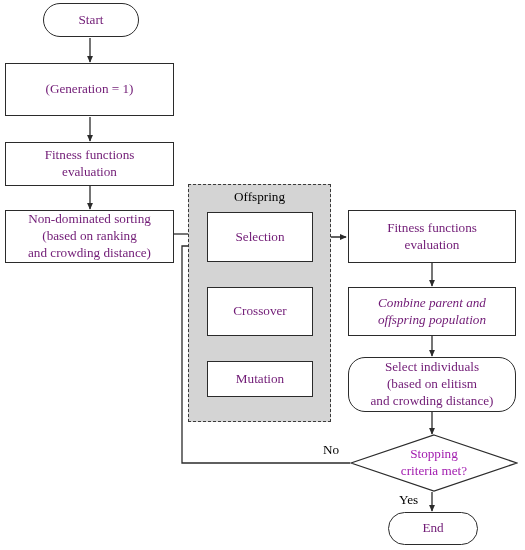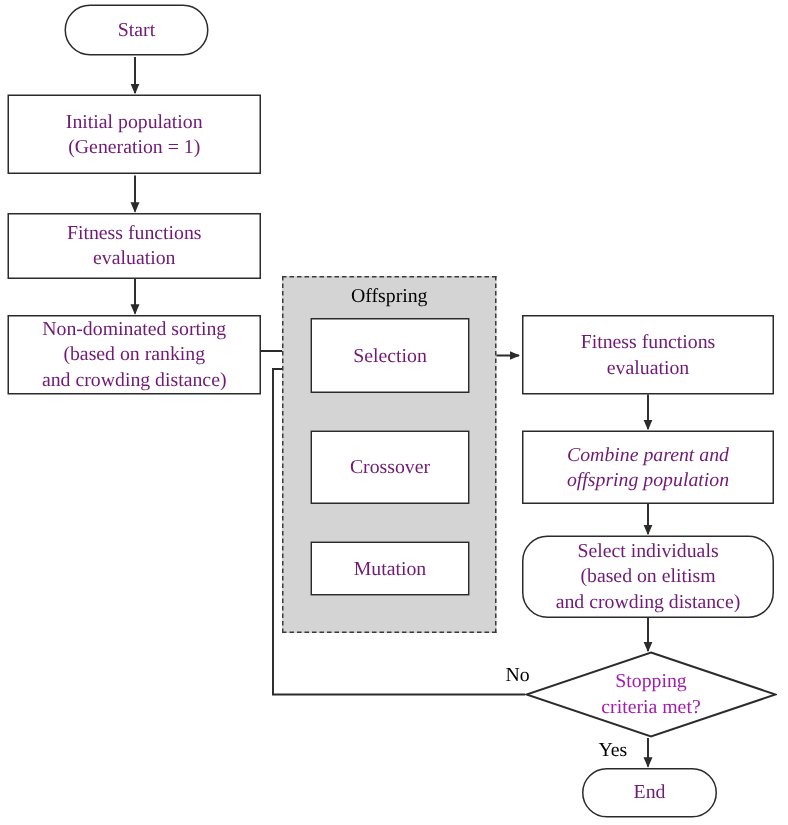--- a/index.html
+++ b/index.html
@@ -128,21 +128,20 @@
 
   <div class="group-box" style="left:188px; top:184px; width:143px; height:238px;"></div>
   <div class="group-label" style="left:188px; top:189px; width:143px;">Offspring</div>
 
   <div class="node terminator" style="left:43px; top:3px; width:96px; height:34px;">
     <span>Start</span>
   </div>
 
   <div class="node box" style="left:5px; top:63px; width:169px; height:53px;">
     <span>
-      <span class="nline">Initial population</span>
       <span class="nline">(Generation = 1)</span>
     </span>
   </div>
 
   <div class="node box" style="left:5px; top:142px; width:169px; height:44px;">
     <span>
       <span class="nline">Fitness functions</span>
       <span class="nline">evaluation</span>
     </span>
   </div>
@@ -198,17 +197,17 @@
         <span class="nline">Stopping</span>
         <span class="nline">criteria met?</span>
       </span>
     </div>
   </div>
 
   <div class="node terminator" style="left:388px; top:512px; width:90px; height:33px;">
     <span>End</span>
   </div>
 
-  <div class="edge-label" style="left:337px; top:442px;">No</div>
+  <div class="edge-label" style="left:323px; top:442px;">No</div>
 
   <div class="edge-label" style="left:399px; top:492px;">Yes</div>
 
 </div>
 
 </body></html>

